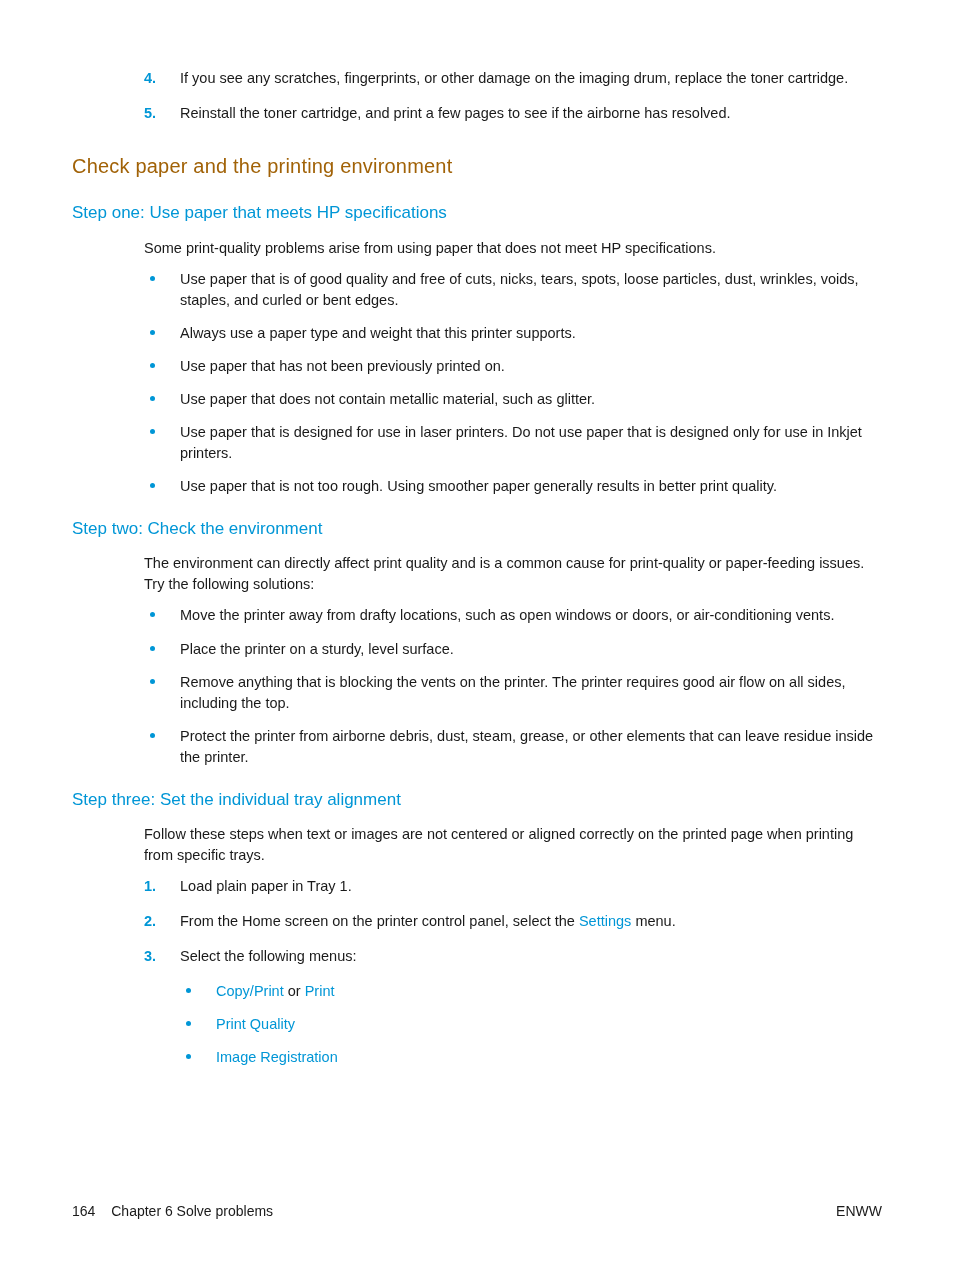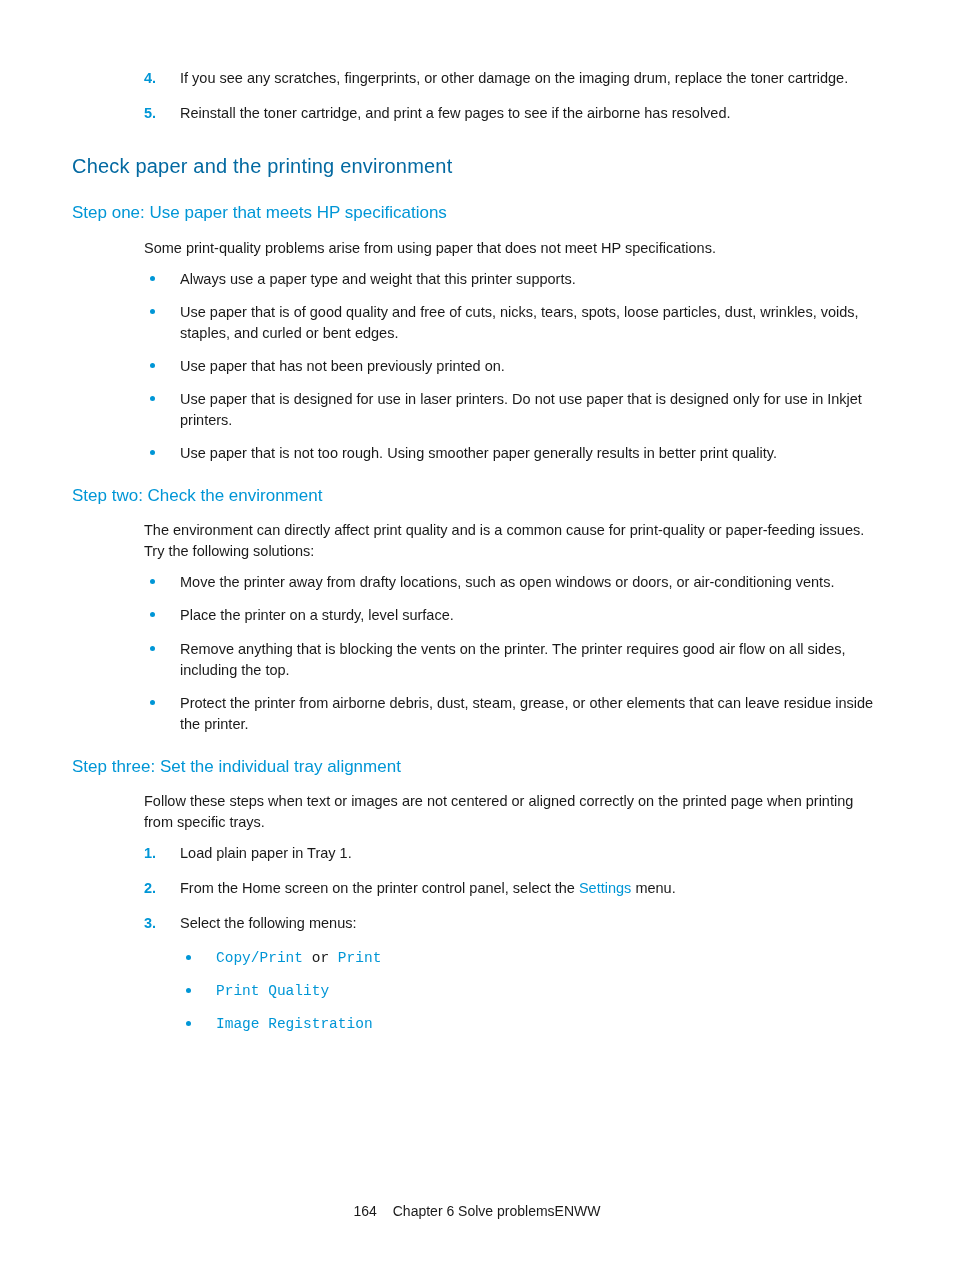--- a/index.html
+++ b/index.html
@@ -16,21 +16,21 @@
     box-sizing: border-box;
     padding: 68px 72px 40px 72px;
     position: relative;
   }
   .content {
     max-width: 820px;
   }
 
   
   h2.section {
-    color: #0369a1;
+    color: #a16207;
     font-weight: 400;
     font-size: 20px;
     margin: 28px 0 14px 0;
     letter-spacing: 0.2px;
   }
   h3.subsection {
     color: #0096d6;
     font-weight: 400;
     font-size: 17px;
     margin: 20px 0 12px 0;
@@ -85,21 +85,20 @@
   
   ul.nested {
     list-style: none;
     padding: 0;
     margin: 14px 0 0 0;
   }
   ul.nested > li {
     position: relative;
     padding-left: 36px;
     margin-bottom: 12px;
-    font-family: Liberation Mono, monospace;
   }
   ul.nested > li::before {
     content: "";
     position: absolute;
     left: 6px;
     top: 7px;
     width: 5px;
     height: 5px;
     background: #0096d6;
     border-radius: 50%;
@@ -109,21 +108,21 @@
     color: #0096d6;
   }
 
   
   .footer {
     position: absolute;
     left: 72px;
     right: 72px;
     bottom: 50px;
     display: flex;
-    justify-content: center;
+    justify-content: space-between;
     font-size: 14px;
     color: #1a1a1a;
   }
   .footer .left span.page-num {
     margin-right: 12px;
   }
 </style>
 </head>
 <body>
 
@@ -139,23 +138,24 @@
         <span class="num">5.</span>
         <span>Reinstall the toner cartridge, and print a few pages to see if the airborne has resolved.</span>
       </li>
     </ol>
 
     <h2 class="section">Check paper and the printing environment</h2>
 
     <h3 class="subsection">Step one: Use paper that meets HP specifications</h3>
     <p class="body">Some print-quality problems arise from using paper that does not meet HP specifications.</p>
     <ul class="blist">
+      <li>Use paper that is of good quality and free of cuts, nicks, tears, spots, loose particles, dust, wrinkles, voids, staples, and curled or bent edges.</li>
       <li>Always use a paper type and weight that this printer supports.</li>
-      <li>Use paper that is of good quality and free of cuts, nicks, tears, spots, loose particles, dust, wrinkles, voids, staples, and curled or bent edges.</li>
       <li>Use paper that has not been previously printed on.</li>
+      <li>Use paper that does not contain metallic material, such as glitter.</li>
       <li>Use paper that is designed for use in laser printers. Do not use paper that is designed only for use in Inkjet printers.</li>
       <li>Use paper that is not too rough. Using smoother paper generally results in better print quality.</li>
     </ul>
 
     <h3 class="subsection">Step two: Check the environment</h3>
     <p class="body">The environment can directly affect print quality and is a common cause for print-quality or paper-feeding issues. Try the following solutions:</p>
     <ul class="blist">
       <li>Move the printer away from drafty locations, such as open windows or doors, or air-conditioning vents.</li>
       <li>Place the printer on a sturdy, level surface.</li>
       <li>Remove anything that is blocking the vents on the printer. The printer requires good air flow on all sides, including the top.</li>

